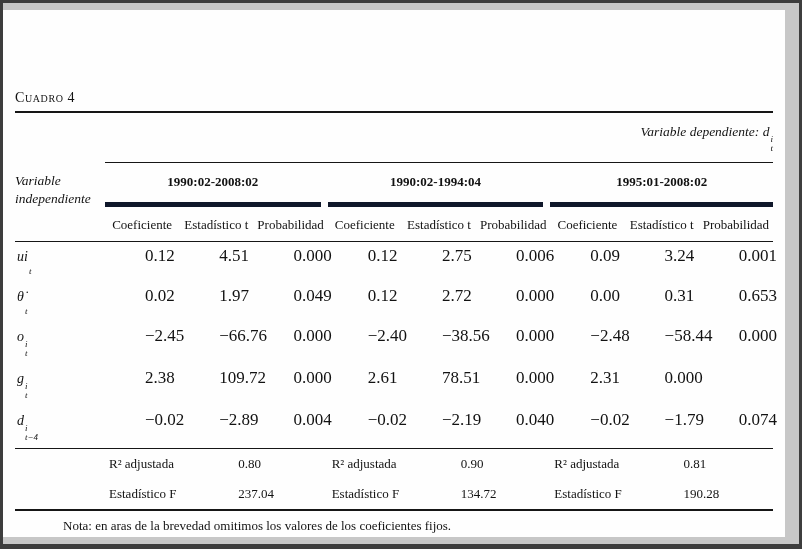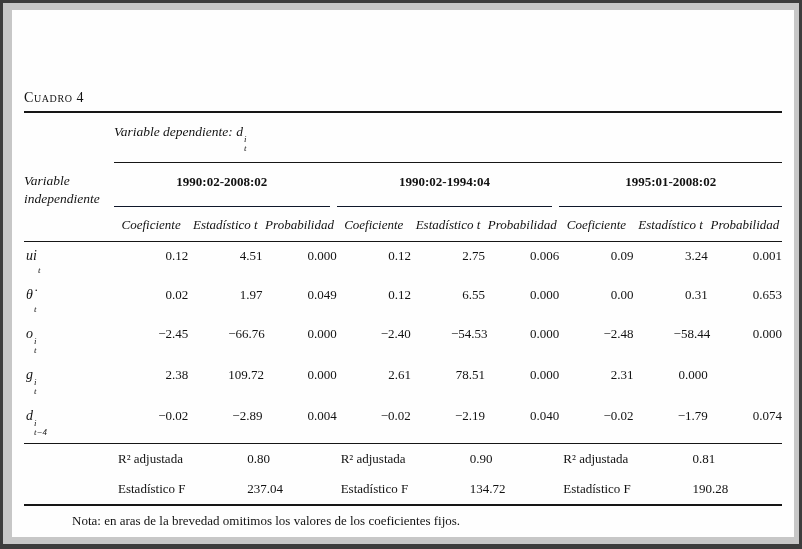--- a/index.html
+++ b/index.html
@@ -2,37 +2,37 @@
 <html><head>
 <meta charset="utf-8">
 <style>
   html,body{margin:0;padding:0;}
   body{
     width:802px;height:549px;position:relative;box-sizing:border-box;
     background:#c7c7c7;border:3px solid #3d3d3d;border-bottom-width:5px;
     font-family:"Liberation Serif","DejaVu Serif",serif;color:#121212;
     overflow:hidden;
   }
-  .sheet{position:absolute;left:9px;top:7px;width:782px;height:527px;background:#fefefe;}
+  .sheet{position:absolute;left:0;top:7px;width:782px;height:527px;background:#fefefe;}
   .content{padding:80px 12px 0 12px;}
   .title{font-size:14px;font-variant:small-caps;letter-spacing:.6px;}
   .rule{border-top:1px solid #161616;}
   .rule.thick{border-top:2px solid #161616;}
   .rule.top{margin-top:5px;}
   .grid{display:grid;grid-template-columns:90px repeat(9,1fr);}
   .cell{min-width:0;}
-  .dep-cell{grid-column:2/11;text-align:left;border-bottom:1px solid #161616;
+  .dep-cell{grid-column:2/11;text-align:right;border-bottom:1px solid #161616;
     padding:11px 0 9px;font-size:13.5px;font-style:italic;}
   .indep{font-style:italic;font-size:13.5px;line-height:1.3;padding-top:9px;}
   .period{grid-column:span 3;text-align:center;font-weight:bold;font-size:13px;
-    border-bottom:1px solid #0f172a;padding:11px 0 12px;}
+    border-bottom:5px solid #0f172a;padding:11px 0 12px;}
   .gap{margin-right:7px;}
-  .sub{text-align:center;font-style:italic;font-size:13px;padding:10px 0 8px;}
+  .sub{text-align:center;font-size:13px;padding:10px 0 8px;}
   .data-row{align-items:baseline;gap:40px;}
-  .num{text-align:right;font-size:13px;padding:6px 0;line-height:16px;}
+  .num{text-align:left;font-size:17px;padding:6px 0;line-height:16px;}
   .var-cell{padding:6px 0 6px 2px;font-size:14px;line-height:16px;}
   .vbase{font-style:italic;}
   .vstack{display:inline-flex;flex-direction:column;align-items:flex-start;
     font-size:9px;line-height:1;font-style:italic;vertical-align:-6px;margin-left:1px;}
   .vstack span{display:block;min-height:9px;}
   .sum-group{grid-column:span 3;display:flex;align-items:center;padding:7px 0;font-size:13px;}
   .sum-label{flex:0 0 58%;padding-left:4px;}
   .note{margin-top:7px;font-size:13px;margin-left:48px;}
 </style>
 </head>
@@ -94,37 +94,37 @@
 
     <div class="grid data-row">
       <div class="cell var-cell"><span class="vbase">θ̇</span><span class="vstack">
             <span></span>
             <span>t</span>
           </span></div>
       <div class="cell num">0.02</div>
       <div class="cell num">1.97</div>
       <div class="cell num">0.049</div>
       <div class="cell num">0.12</div>
-      <div class="cell num">6.55</div>
+      <div class="cell num">2.72</div>
       <div class="cell num">0.000</div>
       <div class="cell num">0.00</div>
       <div class="cell num">0.31</div>
       <div class="cell num">0.653</div>
     </div>
 
     <div class="grid data-row">
       <div class="cell var-cell"><span class="vbase">o</span><span class="vstack">
             <span>i</span>
             <span>t</span>
           </span></div>
       <div class="cell num">−2.45</div>
       <div class="cell num">−66.76</div>
       <div class="cell num">0.000</div>
       <div class="cell num">−2.40</div>
-      <div class="cell num">−54.53</div>
+      <div class="cell num">−38.56</div>
       <div class="cell num">0.000</div>
       <div class="cell num">−2.48</div>
       <div class="cell num">−58.44</div>
       <div class="cell num">0.000</div>
     </div>
 
     <div class="grid data-row">
       <div class="cell var-cell"><span class="vbase">g</span><span class="vstack">
             <span>i</span>
             <span>t</span>

